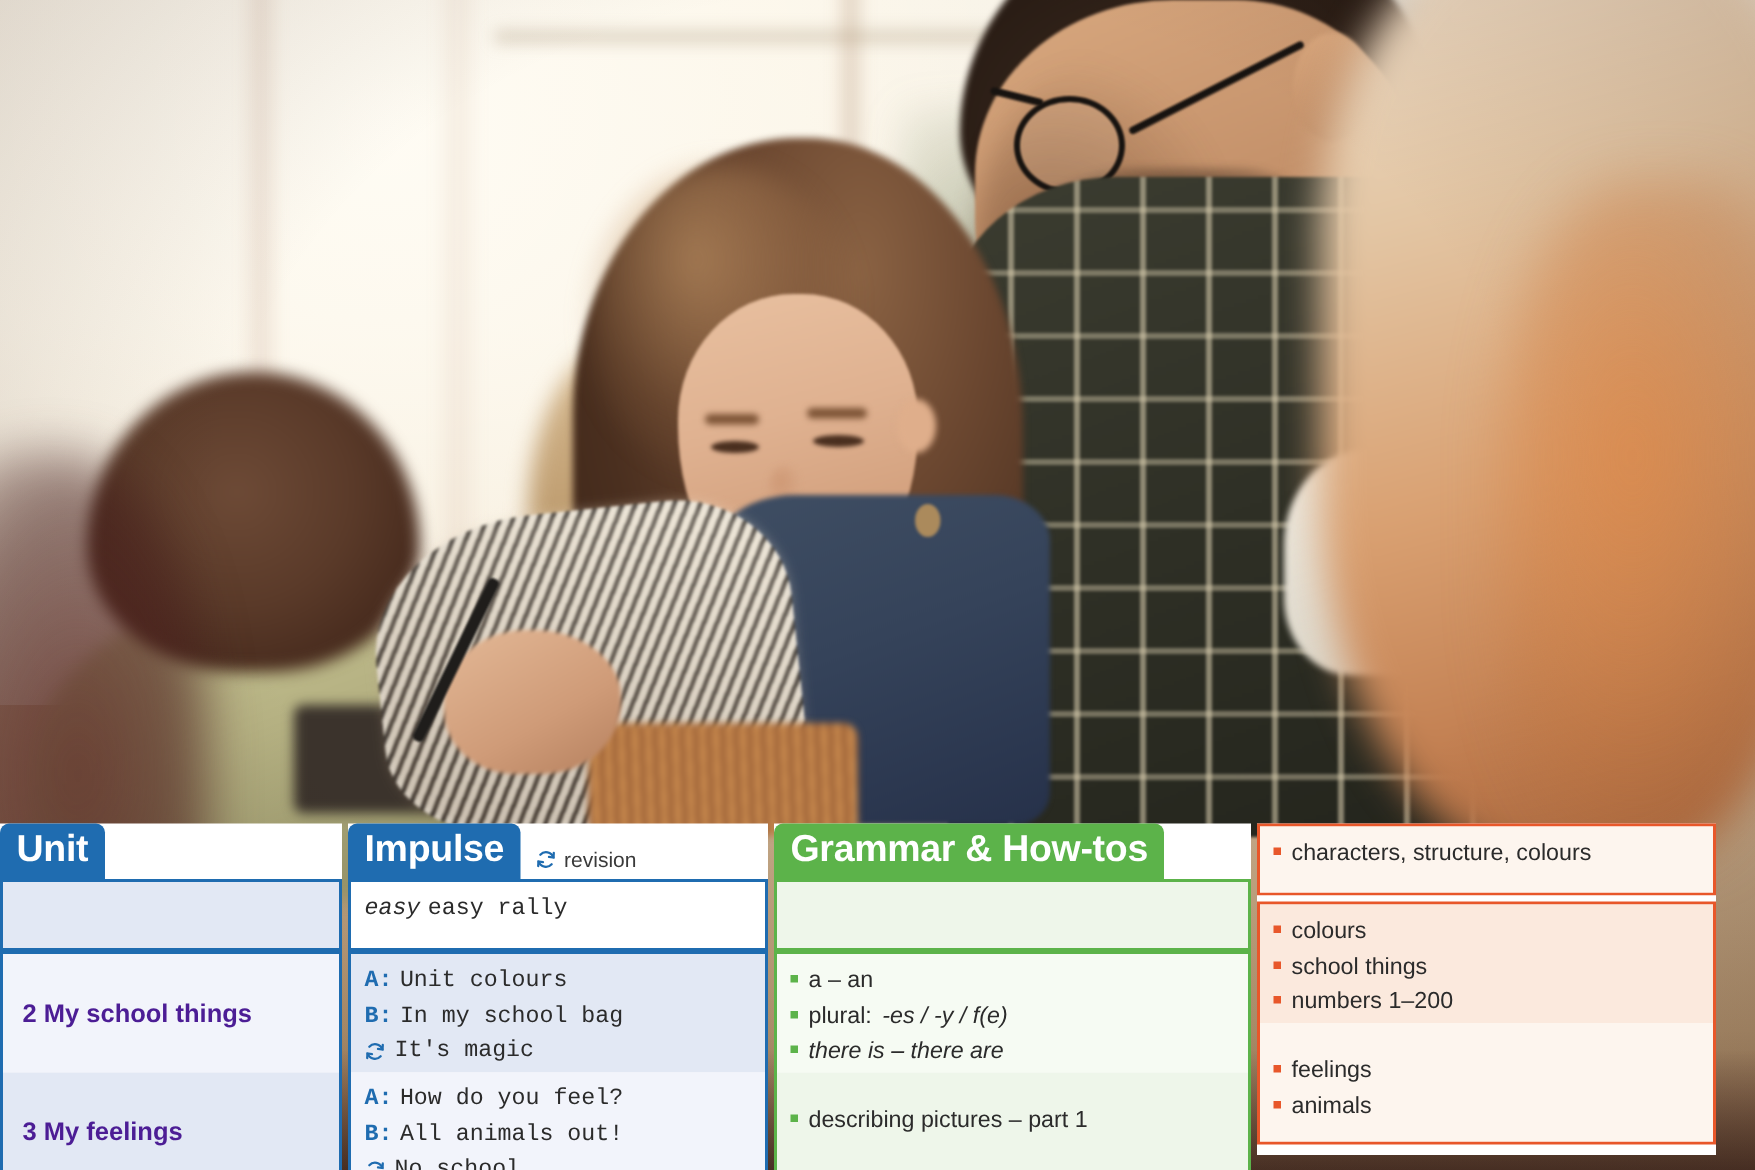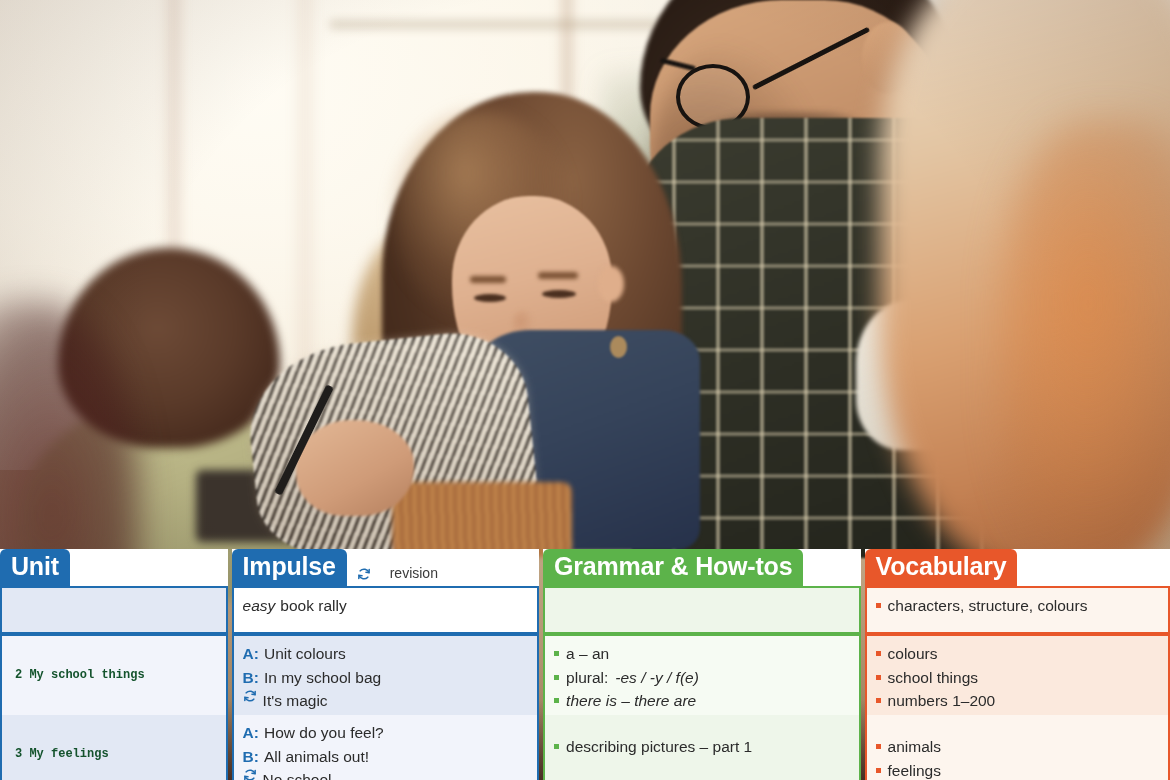--- a/index.html
+++ b/index.html
@@ -283,21 +283,21 @@
   }
 
   .col {
     position: relative;
     background: #ffffff;
     display: flex;
     flex-direction: column;
     margin-top: 12px;
   }
   .col-unit     { width: 228px; }
-  .col-impulse  { width: 308px; margin-left: 4px; }
+  .col-impulse  { width: 280px; margin-left: 4px; }
   .col-grammar  { width: 318px; margin-left: 4px; }
   .col-vocab    { width: 306px; margin-left: 4px; }
 
   .tab {
     display: inline-block;
     align-self: flex-start;
     color: #fff;
     font-size: 25px;
     font-weight: bold;
     line-height: 1;
@@ -307,22 +307,22 @@
     white-space: nowrap;
   }
   .tab-blue   { background: #1f6cb0; }
   .tab-green  { background: #5cb34a; }
   .tab-orange { background: #e8572a; }
 
   .tab-row { display: flex; align-items: flex-end; gap: 10px; }
 
   .revision {
     display: flex;
-    align-items: flex-end;
-    gap: 19px;
+    align-items: center;
+    gap: 5px;
     padding-bottom: 5px;
     font-size: 14px;
     color: #3a3a3a;
   }
   .revision svg { display: block; }
 
   .body-box {
     border: 2px solid;
     background: #fff;
     flex: 0 0 auto;
@@ -345,31 +345,30 @@
   .cell.tint-green2 { background: #f6fbf3; }
   .cell.tint-orange { background: #fbe9dd; }
   .cell.tint-orange2{ background: #fdf5ee; }
   .cell.plain       { background: #fff; }
 
   .row-h1 { height: 44px; }
   .row-h2 { height: 79px; }
   .row-h3 { height: 79px; }
 
   .unit-label {
-    color: #14532d;
+    color: #4c1d95;
     font-weight: bold;
-    font-size: 12px;
+    font-size: 17px;
     display: flex;
     align-items: center;
     height: 100%;
     padding-left: 4px;
-    font-family: Liberation Mono, monospace;
-  }
-
-  .line { display: flex; align-items: flex-start; gap: 5px; }
+  }
+
+  .line { display: flex; align-items: center; gap: 5px; font-family: Liberation Mono, monospace; }
   .spk { color: #1f6cb0; font-weight: bold; }
   .ital { font-style: italic; }
 
   .cyc { color: #1f6cb0; display: inline-flex; align-items: center; width: 15px; flex: 0 0 15px; }
   .cyc svg { display: block; }
 
   .bul { display: flex; align-items: baseline; gap: 7px; }
   .bul::before {
     content: "";
     width: 5px; height: 5px;
@@ -477,21 +476,21 @@
             </svg>
           </span>
           <span>revision</span>
         </span>
       </div>
 
       <div class="body-box blue">
         <div class="cell plain row-h1">
           <div class="line">
             <span class="ital">easy</span>
-            <span>book rally</span>
+            <span>easy rally</span>
           </div>
         </div>
       </div>
       <div class="gap"></div>
       <div class="body-box blue">
 
         <div class="cell tint-blue row-h2">
           <div class="line">
             <span class="spk">A:</span>
             <span>Unit colours</span>
@@ -561,23 +560,20 @@
         <div class="cell tint-green row-h3">
           <div class="vspace"></div>
           <div class="bul g">
             <span>describing pictures – part 1</span>
           </div>
         </div>
       </div>
     </div>
 
     <div class="col col-vocab">
-      <div class="tab-row">
-        <span class="tab tab-orange">Vocabulary</span>
-      </div>
       <div class="body-box orange">
         <div class="cell tint-orange2 row-h1">
           <div class="bul o">
             <span>characters, structure, colours</span>
           </div>
         </div>
       </div>
       <div class="gap"></div>
       <div class="body-box orange">
         <div class="cell tint-orange row-h2">
@@ -587,23 +583,23 @@
           <div class="bul o">
             <span>school things</span>
           </div>
           <div class="bul o">
             <span>numbers 1–200</span>
           </div>
         </div>
         <div class="cell tint-orange2 row-h3">
           <div class="vspace"></div>
           <div class="bul o">
+            <span>feelings</span>
+          </div>
+          <div class="bul o">
             <span>animals</span>
-          </div>
-          <div class="bul o">
-            <span>feelings</span>
           </div>
         </div>
       </div>
     </div>
 
   </div>
 </div>
 
 </body></html>

